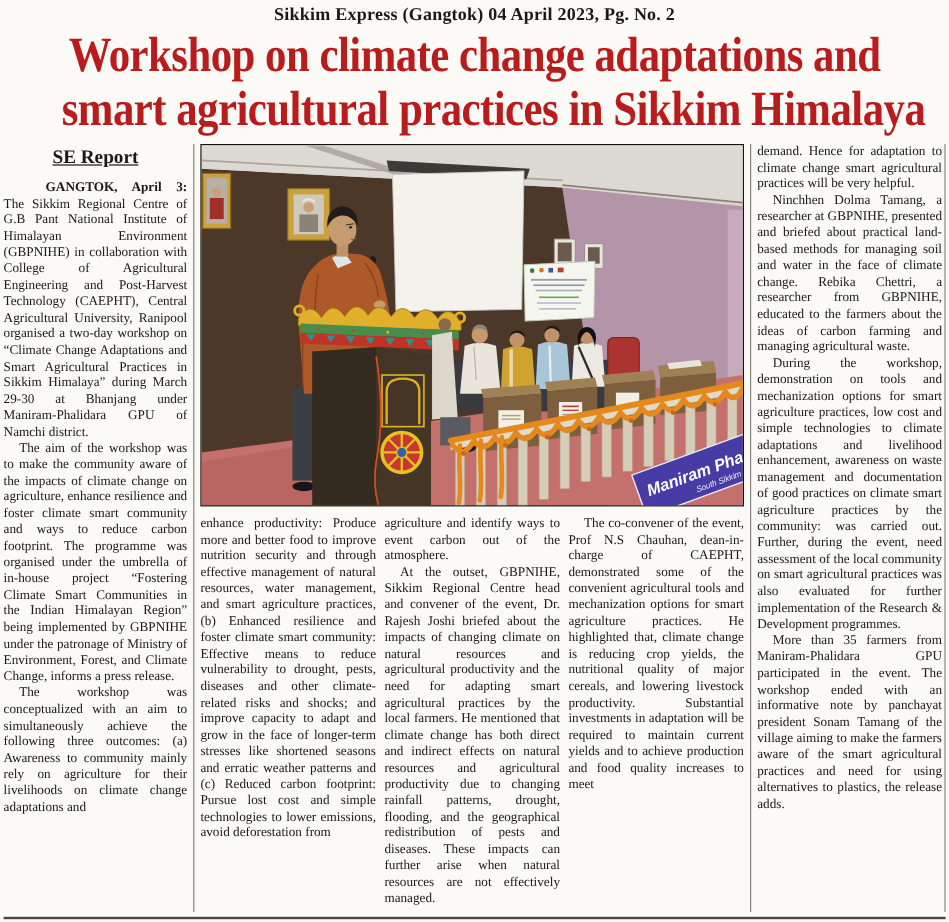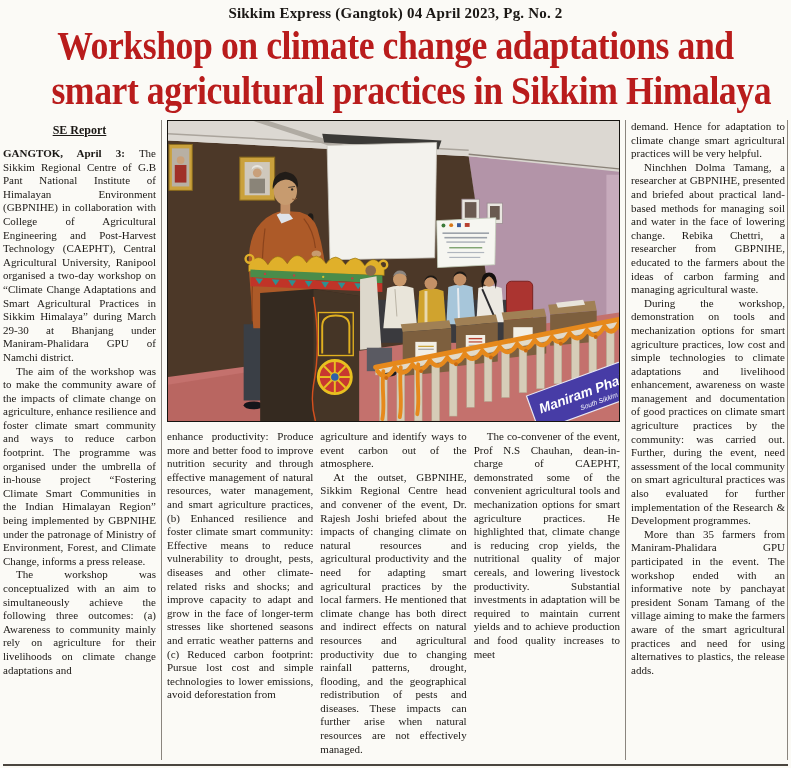--- a/index.html
+++ b/index.html
@@ -24,23 +24,23 @@
   }
   .colA{width:153px;padding-right:5px;border-right:1px solid #8a857e;}
   .center{width:464px;padding:0 5px;border-right:1px solid #8a857e;box-sizing:border-box;}
   .colE{flex:1;padding-left:5px;border-right:1px solid #8a857e;padding-right:2px;}
   .col p{
     margin:0;text-align:justify;font-size:11px;line-height:13.6px;
   }
   .col p.indent{text-indent:13px;}
   .byline{
     text-align:center;font-weight:bold;text-decoration:underline;
-    font-size:12px;margin:3px 0 9px;
-  }
-  .dateline{font-weight:bold;}
+    font-size:16px;margin:3px 0 9px;
+  }
+  .dateline{font-weight:bold;margin-left:35px;}
   .photo-wrap{
     width:451px;height:300px;border:1.5px solid #161410;background:#d8d4ce;
   }
   .photo-wrap svg{display:block;width:100%;height:100%;}
   .center-cols{display:flex;gap:7px;margin-top:8px;}
   .ccol{flex:1;min-width:0;}
   .bottom-rule{margin:4px 3px 0;border-top:2px solid #4a453f;height:0;}
 </style>
 </head>
 <body>
@@ -295,21 +295,21 @@
           <p class="indent">At the outset, GBPNIHE, Sikkim Regional Centre head and convener of the event, Dr. Rajesh Joshi briefed about the impacts of changing climate on natural resources and agricultural productivity and the need for adapting smart agricultural practices by the local farmers. He mentioned that climate change has both direct and indirect effects on natural resources and agricultural productivity due to changing rainfall patterns, drought, flooding, and the geographical redistribution of pests and diseases. These impacts can further arise when natural resources are not effectively managed.</p>
         </div>
         <div class="col ccol">
           <p class="indent">The co-convener of the event, Prof N.S Chauhan, dean-in-charge of CAEPHT, demonstrated some of the convenient agricultural tools and mechanization options for smart agriculture practices. He highlighted that, climate change is reducing crop yields, the nutritional quality of major cereals, and lowering livestock productivity. Substantial investments in adaptation will be required to maintain current yields and to achieve production and food quality increases to meet</p>
         </div>
       </div>
     </div>
 
     <div class="col colE">
       <p>demand. Hence for adaptation to climate change smart agricultural practices will be very helpful.</p>
-      <p class="indent">Ninchhen Dolma Tamang, a researcher at GBPNIHE, presented and briefed about practical land-based methods for managing soil and water in the face of lowering change. Rebika Chettri, a researcher from GBPNIHE, educated to the farmers about the ideas of carbon farming and managing agricultural waste.</p>
+      <p class="indent">Ninchhen Dolma Tamang, a researcher at GBPNIHE, presented and briefed about practical land-based methods for managing soil and water in the face of climate change. Rebika Chettri, a researcher from GBPNIHE, educated to the farmers about the ideas of carbon farming and managing agricultural waste.</p>
       <p class="indent">During the workshop, demonstration on tools and mechanization options for smart agriculture practices, low cost and simple technologies to climate adaptations and livelihood enhancement, awareness on waste management and documentation of good practices on climate smart agriculture practices by the community: was carried out. Further, during the event, need assessment of the local community on smart agricultural practices was also evaluated for further implementation of the Research &amp; Development programmes.</p>
       <p class="indent">More than 35 farmers from Maniram-Phalidara GPU participated in the event.  The workshop ended with an informative note by panchayat president Sonam Tamang of the village aiming to make the farmers aware of the smart agricultural practices and need for using alternatives to plastics, the release adds.</p>
     </div>
 
   </div>
 
   <div class="bottom-rule"></div>
 
 </div>
 

